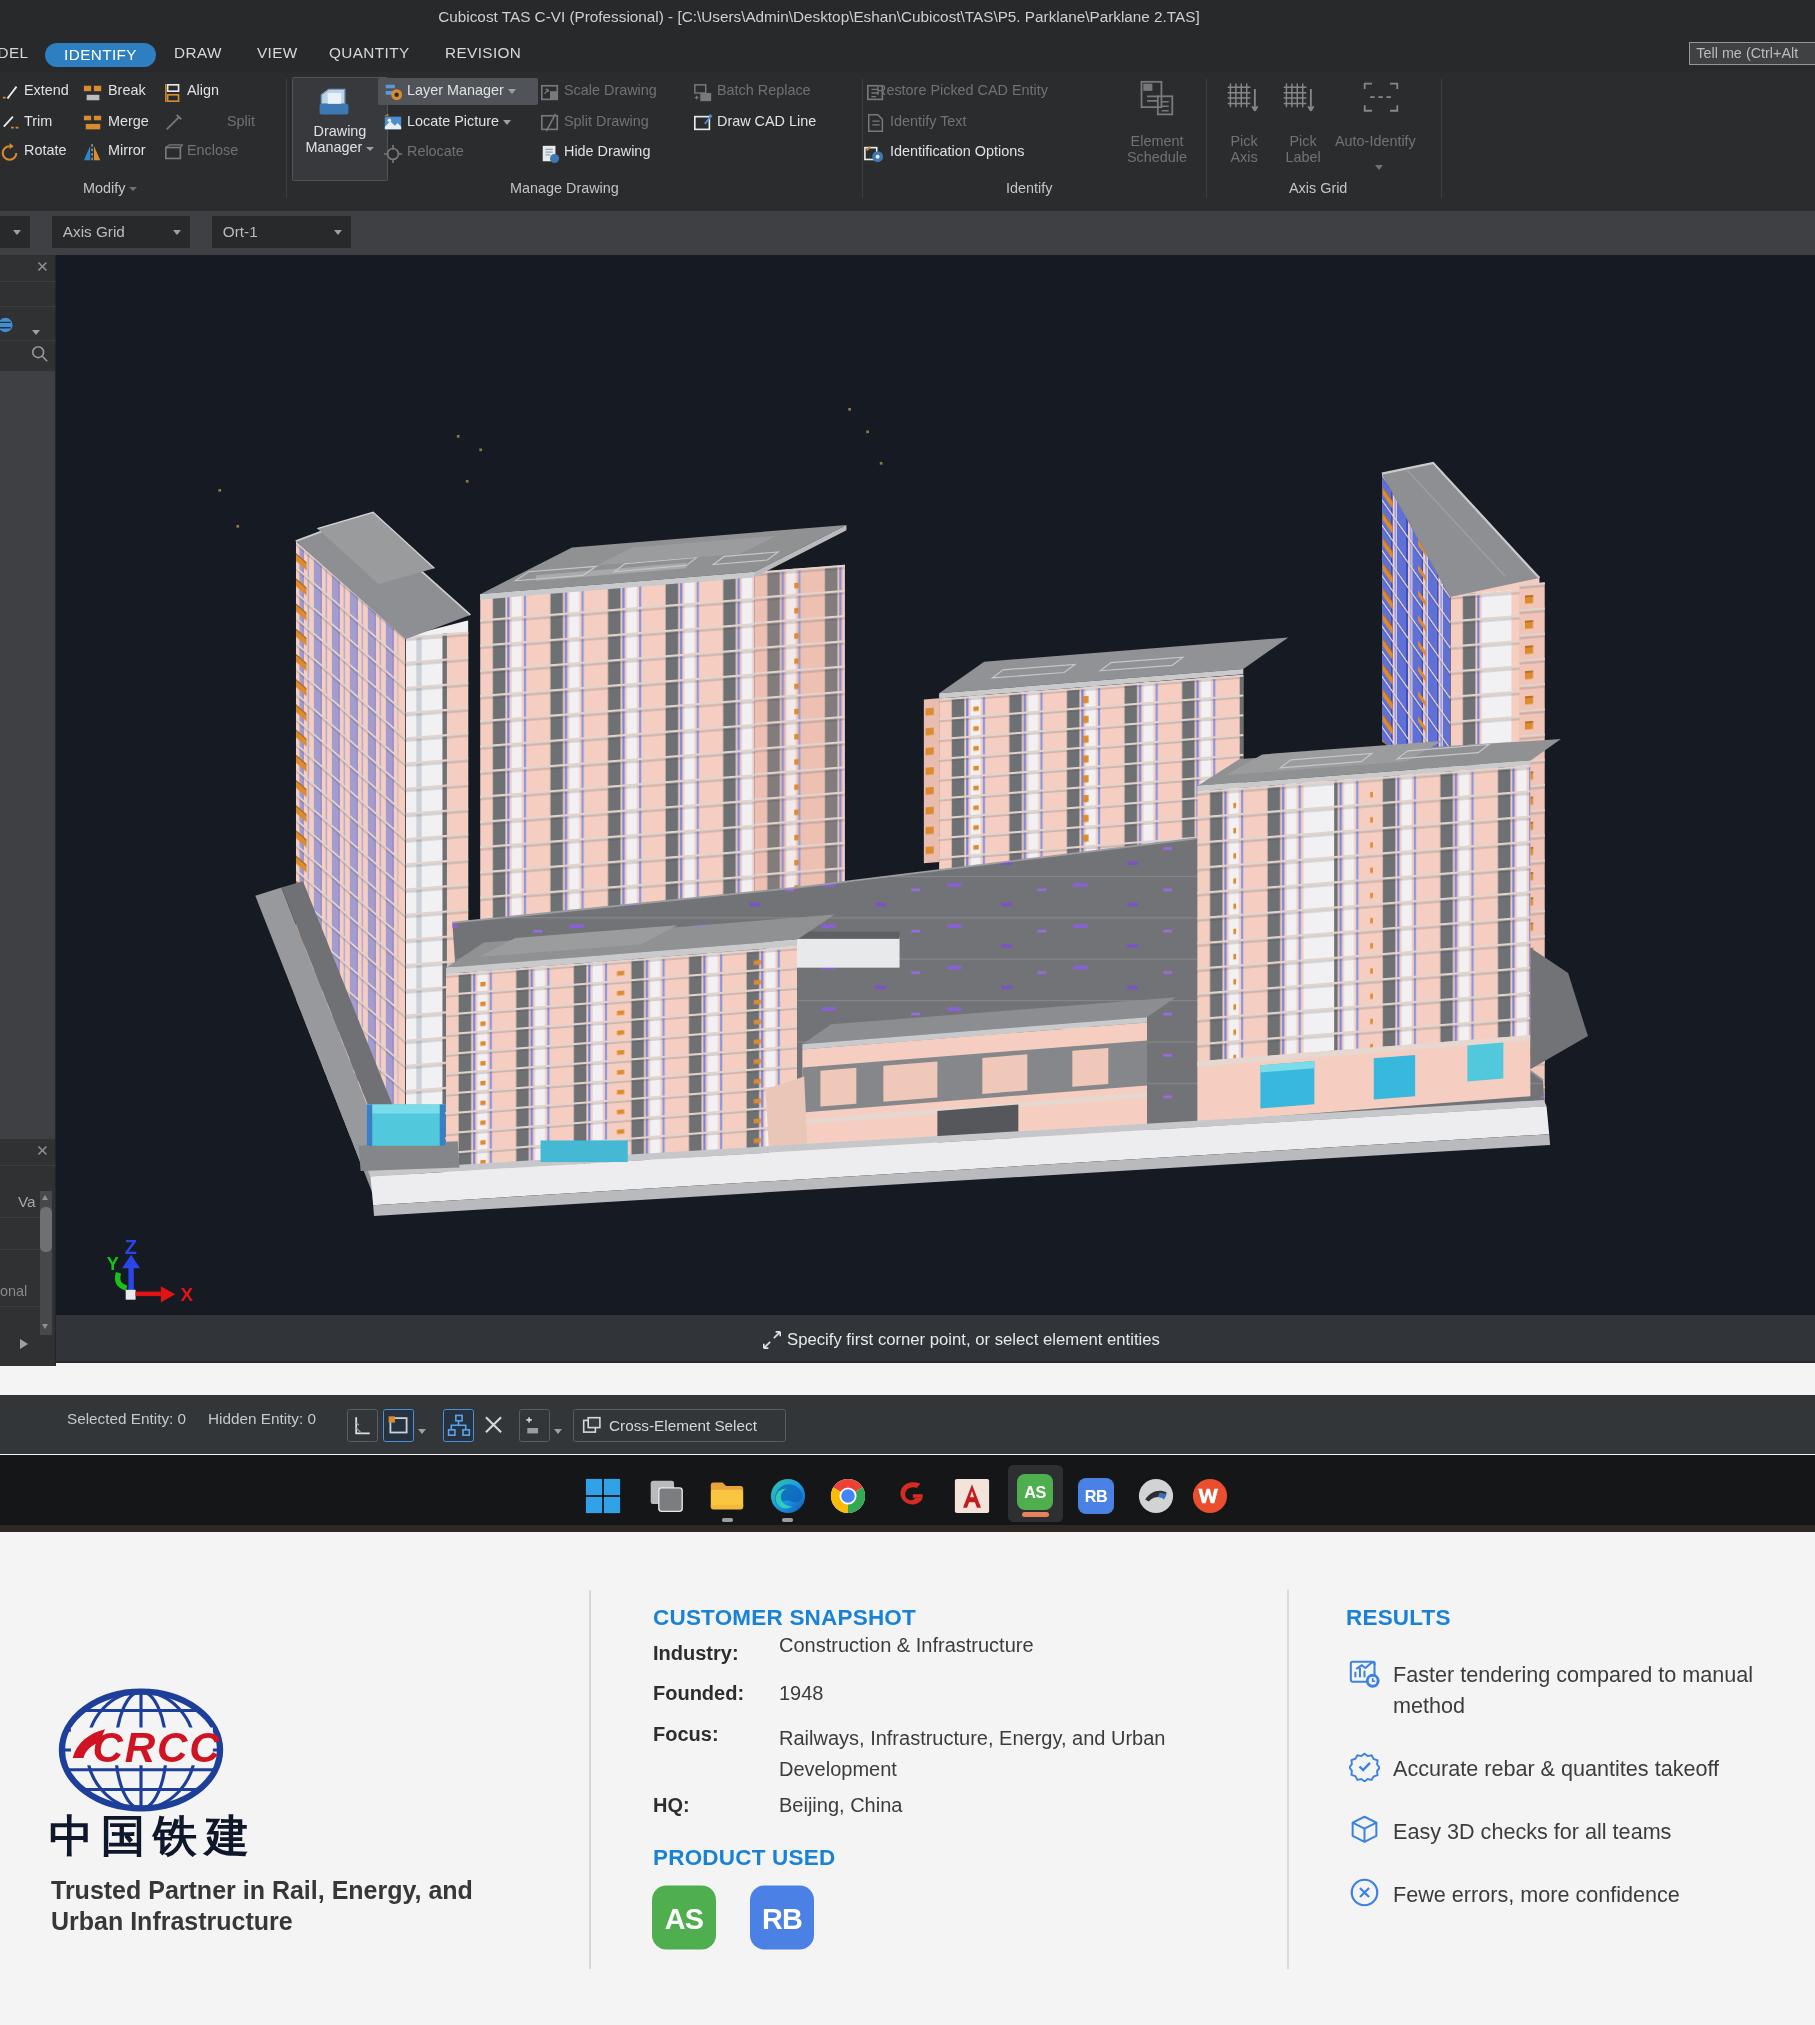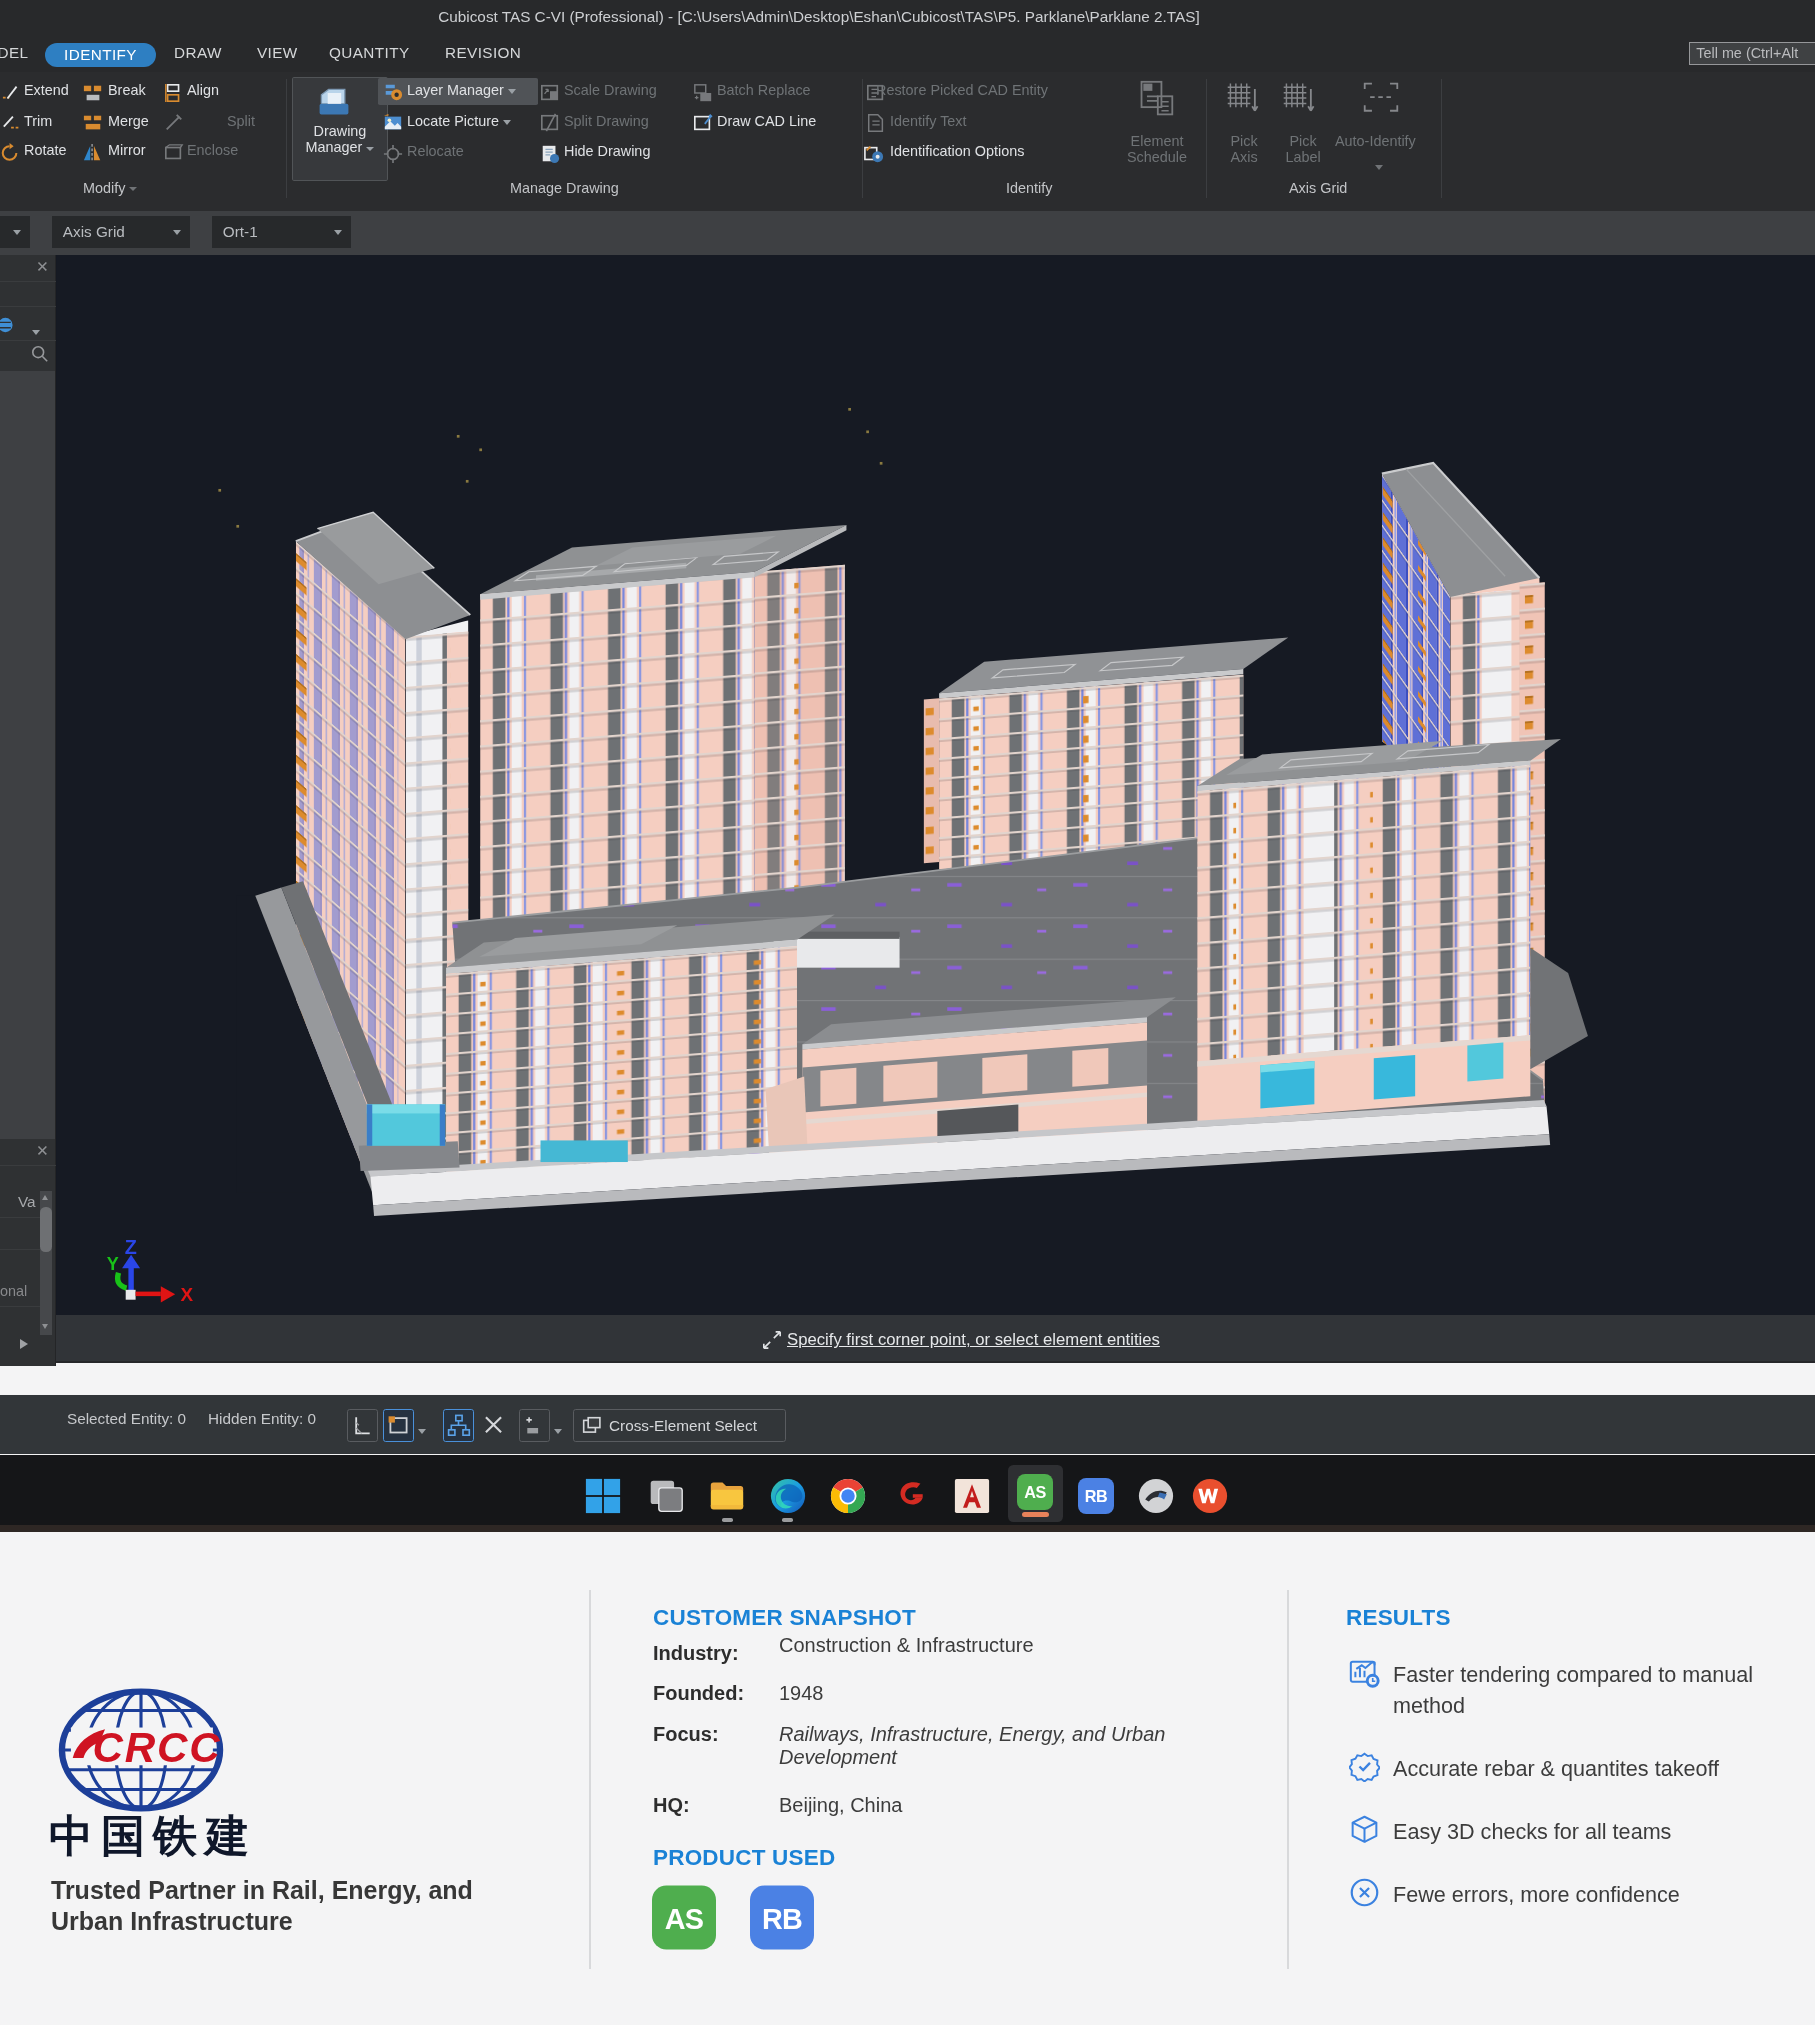--- a/index.html
+++ b/index.html
@@ -553,21 +553,21 @@
 </svg>
 </div>
 
 <div class="abs" id="hintbar">
   <svg style="position:absolute;left:706px;top:15.3px;" width="20" height="20" viewBox="0 0 22 22">
         <g stroke="#dfe1e4" stroke-width="1.8" fill="none">
           <path d="M9 13 L2 20 M2 20 v-5 M2 20 h5"></path>
           <path d="M13 9 L20 2 M20 2 v5 M20 2 h-5"></path>
         </g>
       </svg>
-  <div style="position:absolute;left:731px;top:15.3px;text-decoration:underline;">Specify first corner point, or select element entities</div>
+  <div style="position:absolute;left:731px;top:15.3px;">Specify first corner point, or select element entities</div>
 </div>
 <div class="abs" id="statusbar">
   <div style="position:absolute;left:67px;top:15.3px;">Selected Entity: 0</div>
   <div style="position:absolute;left:208px;top:15.3px;">Hidden Entity: 0</div>
   <div class="sbtn" style="left:347px;width:31px;"><svg width="29" height="31.5" viewBox="0 0 32 35">
           <path d="M9 8 V26 H24" stroke="#dfe1e4" stroke-width="2" fill="none"></path>
           <path d="M9 20 L15 26 M9 14 l3 3" stroke="#9a9da0" stroke-width="1.4"></path>
         </svg></div>
   <div class="sbtn" style="left:383px;width:31px;border-color:#4a90d9;background:#263240;"><svg width="29" height="31.5" viewBox="0 0 32 35">
           <rect x="7" y="9" width="18" height="16" fill="none" stroke="#cfd2d5" stroke-width="2"></rect>
@@ -685,21 +685,21 @@
   </svg>
   <div id="crcc-cn">中国铁建</div>
   <div id="crcc-tag">Trusted Partner in Rail, Energy, and<br>Urban Infrastructure</div>
 
   <div class="bluehead" style="left:653px;top:73px;">CUSTOMER SNAPSHOT</div>
   <div class="lab" style="top:110px;">Industry:</div>
       <div class="val" style="top:102px;">Construction &amp; Infrastructure</div>
   <div class="lab" style="top:150px;">Founded:</div>
       <div class="val" style="top:150px;">1948</div>
   <div class="lab" style="top:191px;">Focus:</div>
-      <div class="val" style="top:191px;width:414px;line-height:23px;font-style:italic;">Railways, Infrastructure, Energy, and Urban Development</div>
+      <div class="val" style="top:191px;width:414px;line-height:31px;">Railways, Infrastructure, Energy, and Urban Development</div>
   <div class="lab" style="top:262px;">HQ:</div>
       <div class="val" style="top:262px;">Beijing, China</div>
   <div class="bluehead" style="left:653px;top:313px;">PRODUCT USED</div>
   <svg class="abs" style="left:652px;top:353px;" width="64" height="65" viewBox="0 0 40 40">
         <rect x="0" y="0" width="40" height="40" rx="9" fill="#4fae4e"></rect>
         <text x="20" y="27" text-anchor="middle" font-family="Liberation Sans" font-weight="bold" font-size="18" fill="#fff" letter-spacing="-0.5">AS</text>
       </svg>
   <svg class="abs" style="left:750px;top:353px;" width="64" height="65" viewBox="0 0 40 40">
         <rect x="0" y="0" width="40" height="40" rx="9" fill="#4b81e4"></rect>
         <text x="20" y="27" text-anchor="middle" font-family="Liberation Sans" font-weight="bold" font-size="18" fill="#fff" letter-spacing="-0.5">RB</text>

